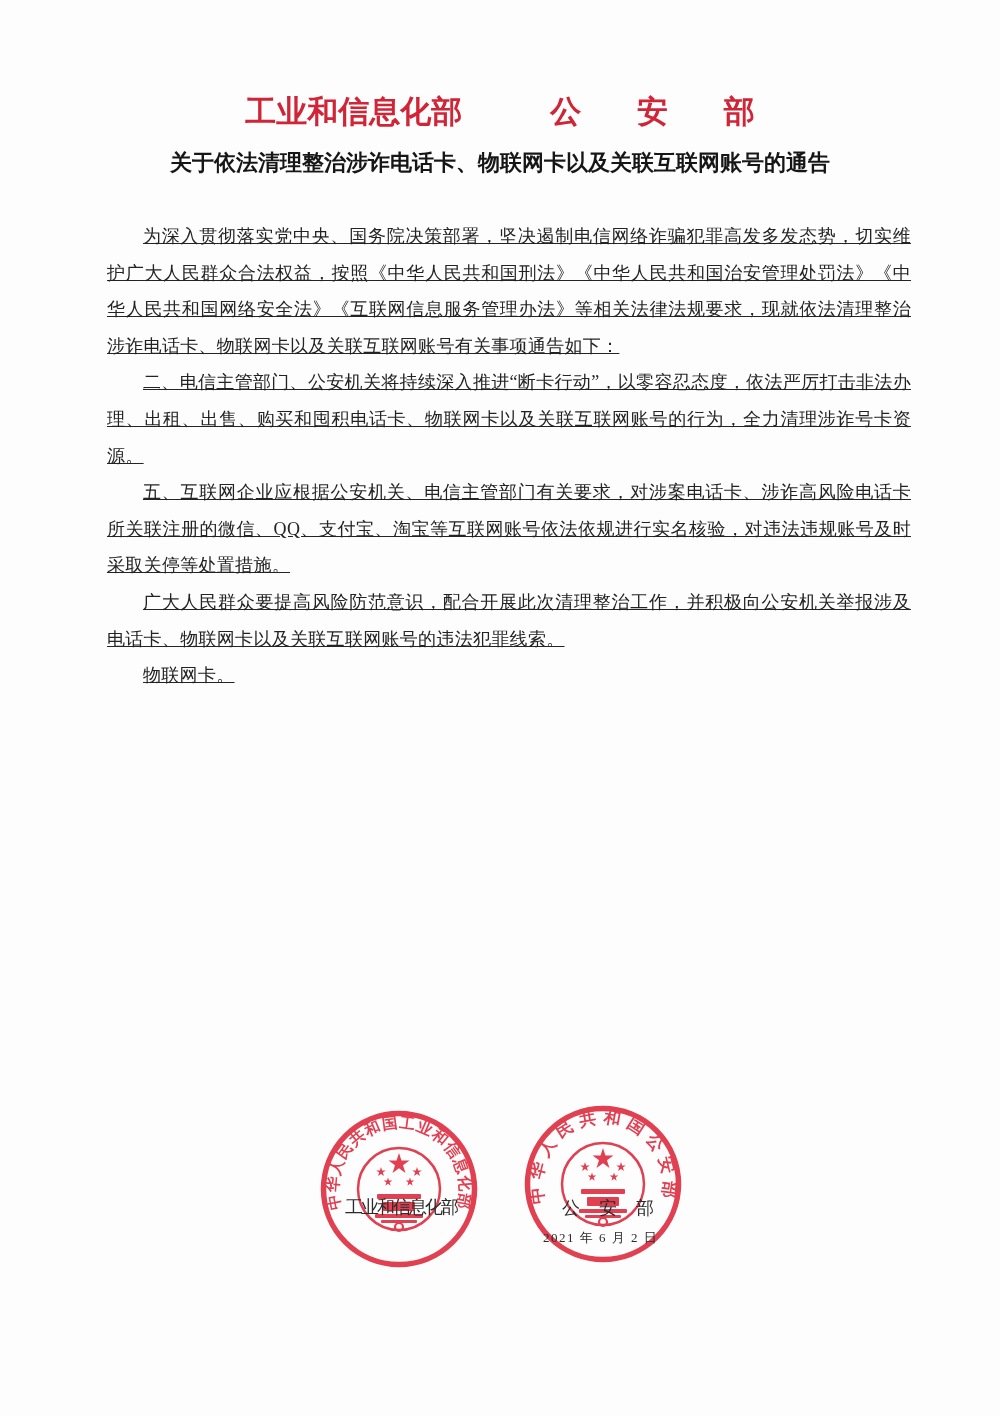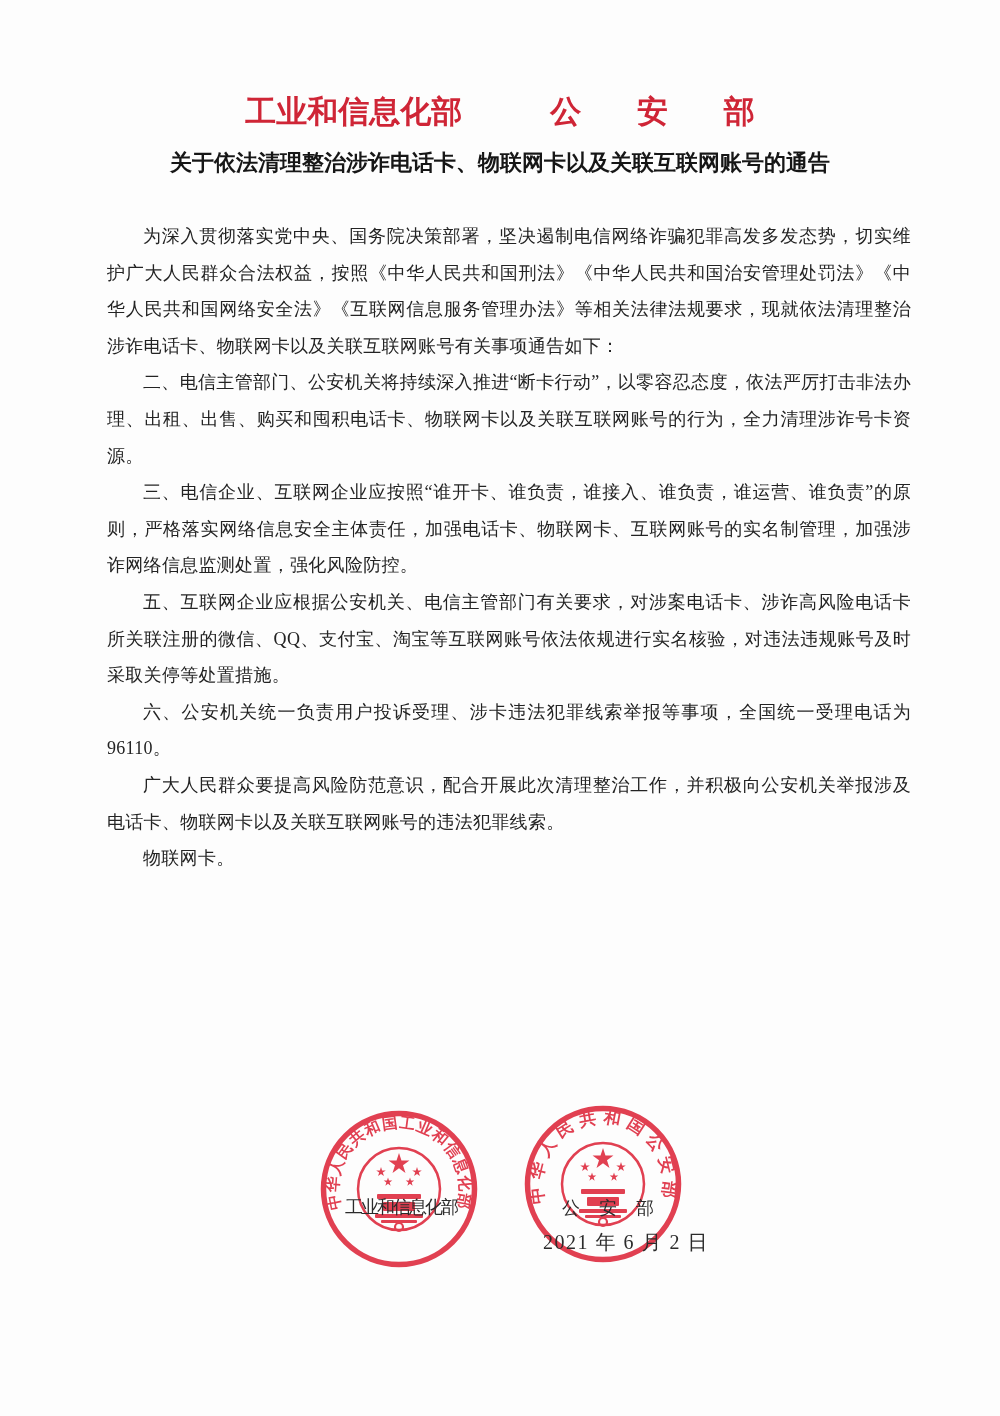--- a/index.html
+++ b/index.html
@@ -28,21 +28,21 @@
   .ministry-2 { letter-spacing: 1.8em; margin-right: -1.8em; }
   .doc-title {
     margin-top: 16px;
     font-size: 22px;
     font-weight: bold;
     color: #161616;
     line-height: 30px;
     text-align: center;
   }
   
-  .body-text { margin: 40px 89px 0 107px; }
+  .body-text { margin: 40px 89px 0 107px; text-decoration: underline; }
   .body-text p {
     margin: 0;
     font-size: 18px;
     line-height: 36.6px;
     letter-spacing: 0.3px;
     text-align: justify;
     text-indent: 2em;
     color: #232323;
   }
   
@@ -61,21 +61,21 @@
     font-size: 18px;
     color: #2b2b2b;
     white-space: nowrap;
     z-index: 2;
   }
   .sig-a { left: 345px; top: 1195px; letter-spacing: -2px; }
   .sig-b { left: 562px; top: 1196px; letter-spacing: 19px; }
   .seal-date {
     position: absolute;
     left: 543px; top: 1229px;
-    font-size: 20px;
+    font-size: 13px;
     letter-spacing: 1.5px;
     color: #2b2b2b;
     white-space: nowrap;
     z-index: 2;
   }
   .hidden-defs { position: absolute; width: 0; height: 0; }
 </style>
 </head>
 <body>
 
@@ -93,23 +93,21 @@
     <div class="ministries">
       <span class="ministry-1">工业和信息化部</span>
       <span class="ministry-2">公安部</span>
     </div>
     <div class="doc-title">关于依法清理整治涉诈电话卡、物联网卡以及关联互联网账号的通告</div>
   </div>
 
   <div class="body-text">
     <p>为深入贯彻落实党中央、国务院决策部署，坚决遏制电信网络诈骗犯罪高发多发态势，切实维护广大人民群众合法权益，按照《中华人民共和国刑法》《中华人民共和国治安管理处罚法》《中华人民共和国网络安全法》《互联网信息服务管理办法》等相关法律法规要求，现就依法清理整治涉诈电话卡、物联网卡以及关联互联网账号有关事项通告如下：</p>
     <p>二、电信主管部门、公安机关将持续深入推进“断卡行动”，以零容忍态度，依法严厉打击非法办理、出租、出售、购买和囤积电话卡、物联网卡以及关联互联网账号的行为，全力清理涉诈号卡资源。</p>
-    <p>三、电信企业、互联网企业应按照“谁开卡、谁负责，谁接入、谁负责，谁运营、谁负责”的原则，严格落实网络信息安全主体责任，加强电话卡、物联网卡、互联网账号的实名制管理，加强涉诈网络信息监测处置，强化风险防控。</p>
     <p>五、互联网企业应根据公安机关、电信主管部门有关要求，对涉案电话卡、涉诈高风险电话卡所关联注册的微信、QQ、支付宝、淘宝等互联网账号依法依规进行实名核验，对违法违规账号及时采取关停等处置措施。</p>
-    <p>六、公安机关统一负责用户投诉受理、涉卡违法犯罪线索举报等事项，全国统一受理电话为 96110。</p>
     <p>广大人民群众要提高风险防范意识，配合开展此次清理整治工作，并积极向公安机关举报涉及电话卡、物联网卡以及关联互联网账号的违法犯罪线索。</p>
     <p>物联网卡。</p>
   </div>
 
   <svg class="seal-svg seal-a" width="162" height="162" viewBox="0 0 162 162">
     <circle cx="81" cy="81" r="75.5" fill="none" stroke="#df3245" stroke-width="5.5"></circle>
     <g fill="#df3245">
       <circle cx="81" cy="81" r="41" fill="none" stroke="#df3245" stroke-width="2.5"></circle>
       <use href="#star" xlink:href="#star" transform="translate(81,56) scale(11)"></use>
       <use href="#star" xlink:href="#star" transform="translate(63,64) scale(5)"></use>

